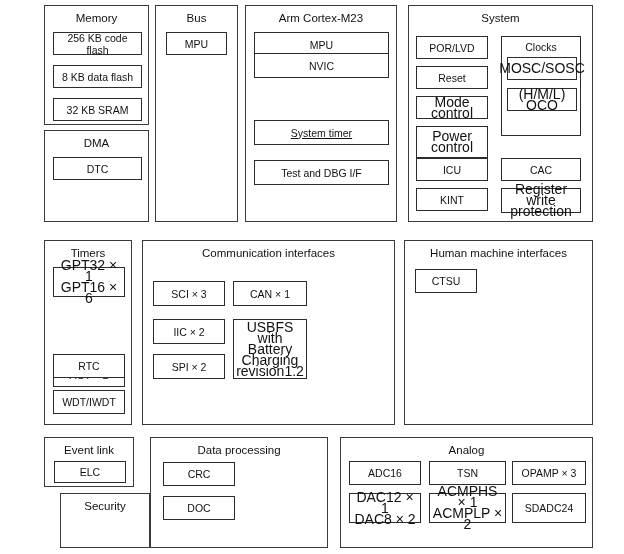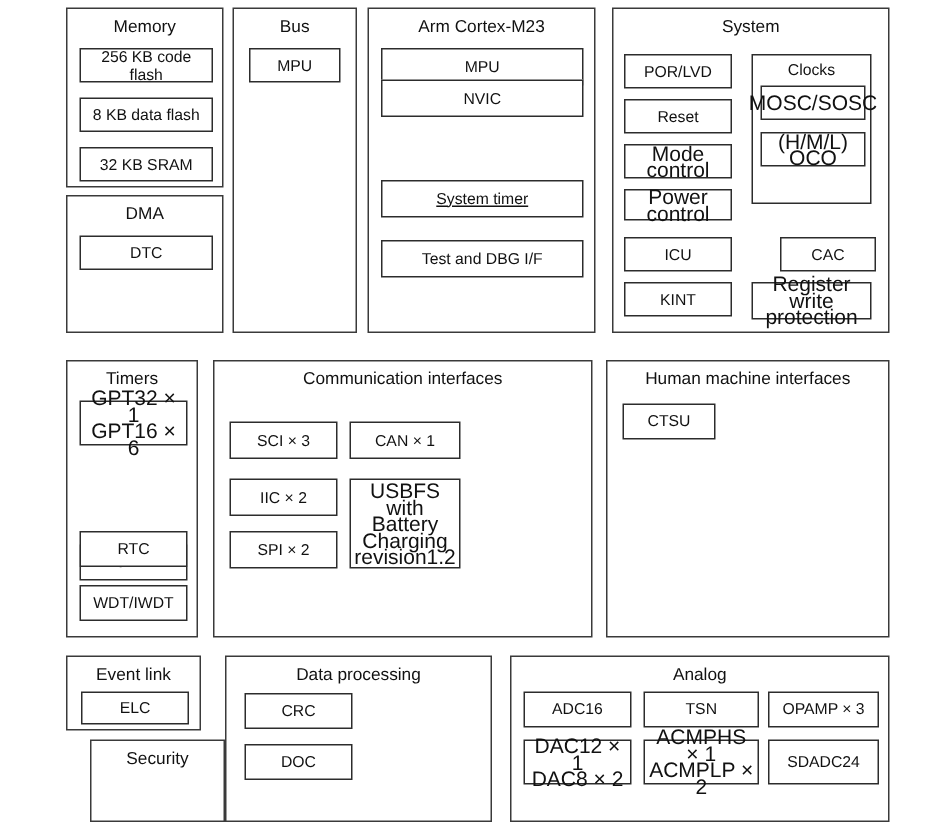--- a/index.html
+++ b/index.html
@@ -106,31 +106,31 @@
     <div class="blk" style="left:8px; top:114px; width:135px; height:25px;text-decoration:underline;">System timer</div>
     <div class="blk" style="left:8px; top:154px; width:135px; height:25px;">Test and DBG I/F</div>
   </div>
 
   <div class="group" style="left:408px; top:5px; width:185px; height:217px;">
     <span class="group-title">System</span>
 
     <div class="blk" style="left:7px; top:30px; width:72px; height:23px;">POR/LVD</div>
     <div class="blk" style="left:7px; top:60px; width:72px; height:23px;">Reset</div>
     <div class="blk small" style="left:7px; top:90px; width:72px; height:23px;">Mode control</div>
-    <div class="blk small" style="left:7px; top:120px; width:72px; height:21px;">Power control</div>
+    <div class="blk small" style="left:7px; top:120px; width:72px; height:32px;">Power control</div>
     <div class="blk" style="left:7px; top:152px; width:72px; height:23px;">ICU</div>
     <div class="blk" style="left:7px; top:182px; width:72px; height:23px;">KINT</div>
 
     <div class="subgroup" style="left:92px; top:30px; width:80px; height:100px;">
       <span class="group-title">Clocks</span>
       <div class="blk small" style="left:5px; top:20px; width:70px; height:23px;">MOSC/SOSC</div>
       <div class="blk small" style="left:5px; top:51px; width:70px; height:23px;">(H/M/L) OCO</div>
     </div>
 
-    <div class="blk" style="left:92px; top:152px; width:64px; height:23px;margin-left:19px;">CAC</div>
+    <div class="blk" style="left:92px; top:152px; width:80px; height:23px;">CAC</div>
     <div class="blk small" style="left:92px; top:182px; width:80px; height:25px;">Register write
 protection</div>
   </div>
 
   <div class="group" style="left:44px; top:240px; width:88px; height:185px;">
     <span class="group-title">Timers</span>
     <div class="blk small" style="left:8px; top:26px; width:72px; height:30px;">GPT32 × 1
 GPT16 × 6</div>
     <div class="blk" style="left:8px; top:76px; width:72px; height:24px;margin-top:46px;">AGT × 2</div>
     <div class="blk" style="left:8px; top:113px; width:72px; height:24px;">RTC</div>

